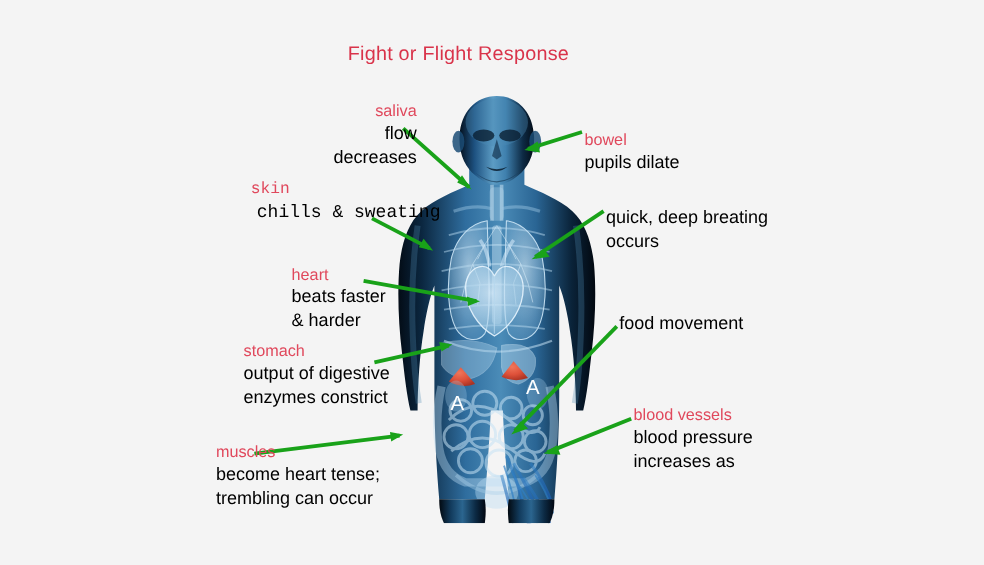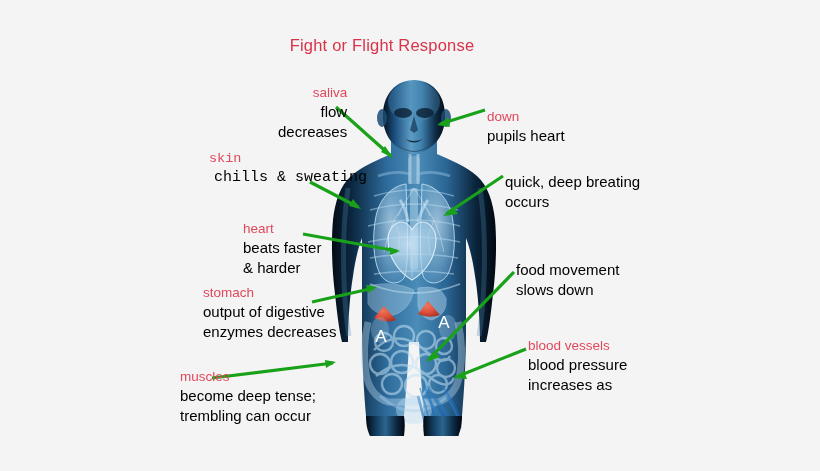--- a/index.html
+++ b/index.html
@@ -325,56 +325,55 @@
     </g>
   </svg>
 
   <div class="callout" id="c-saliva">
     <span class="head">saliva</span>
     <span class="line">flow</span>
     <span class="line">decreases</span>
   </div>
 
   <div class="callout" id="c-eyes">
-    <span class="head">down</span>
-    <span class="line">pupils heart</span>
+    <span class="head">bowel</span>
+    <span class="line">pupils dilate</span>
   </div>
 
   <div class="callout" id="c-skin">
     <span class="head">skin</span>
     <span class="line indent">chills &amp; sweating</span>
   </div>
 
   <div class="callout" id="c-lungs">
     <span class="line">quick, deep breating</span>
     <span class="line">occurs</span>
   </div>
 
   <div class="callout" id="c-heart">
     <span class="head">heart</span>
     <span class="line">beats faster</span>
     <span class="line">&amp; harder</span>
   </div>
 
   <div class="callout" id="c-bowel">
     <span class="line">food movement</span>
-    <span class="line">slows down</span>
   </div>
 
   <div class="callout" id="c-stomach">
     <span class="head">stomach</span>
     <span class="line">output of digestive</span>
-    <span class="line">enzymes decreases</span>
+    <span class="line">enzymes constrict</span>
   </div>
 
   <div class="callout" id="c-bloodvessels">
     <span class="head">blood vessels</span>
     <span class="line">blood pressure</span>
     <span class="line">increases as</span>
   </div>
 
   <div class="callout" id="c-muscles">
     <span class="head">muscles</span>
-    <span class="line">become deep tense;</span>
+    <span class="line">become heart tense;</span>
     <span class="line">trembling can occur</span>
   </div>
 
 </div>
 
 </body></html>

